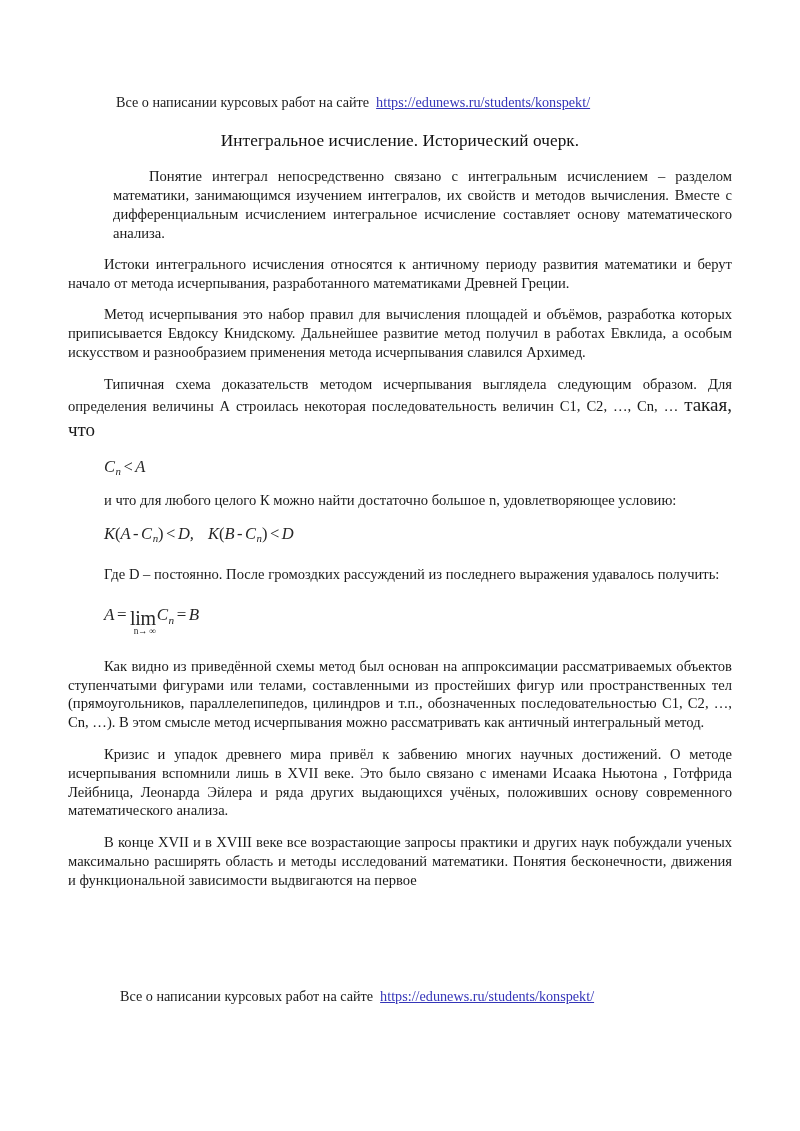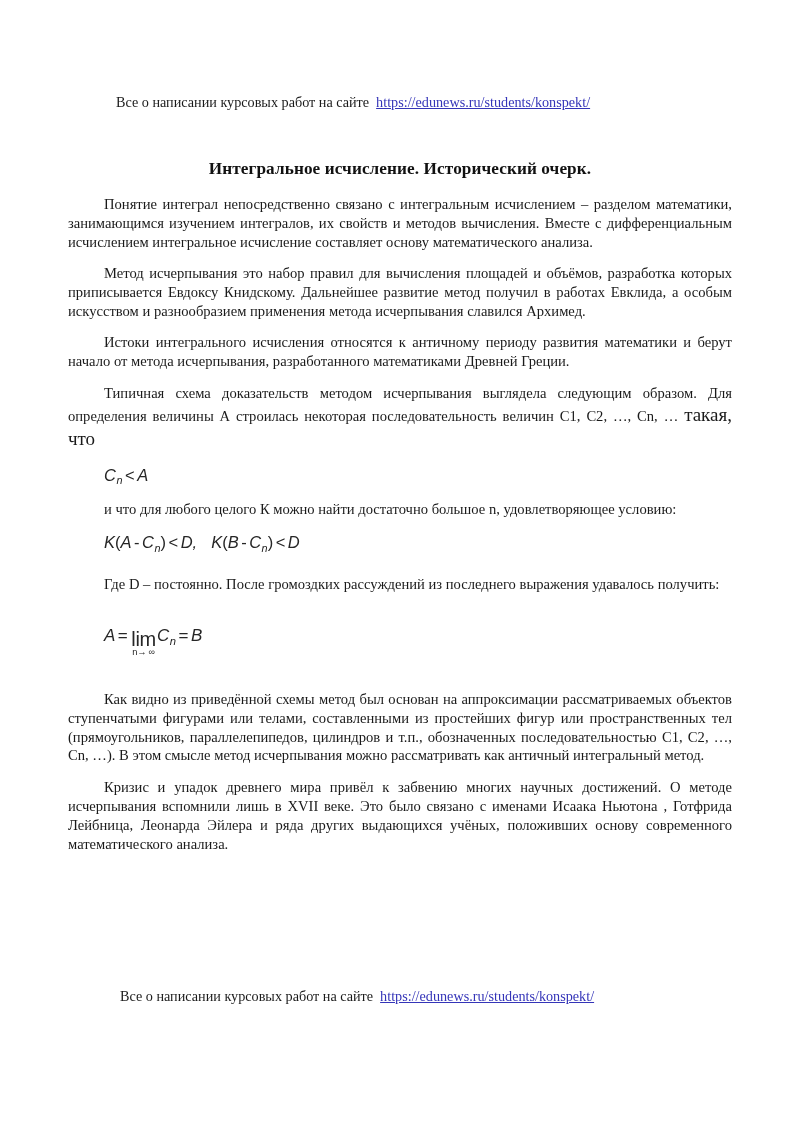--- a/index.html
+++ b/index.html
@@ -39,49 +39,49 @@
     padding-left: 48px;
   }
   .runline .url {
     color: #3434b8;
     text-decoration: underline;
     margin-left: 7px;
   }
 
   .doc-title {
     text-align: center;
-    font-weight: bold;
+    font-weight: normal;
     font-size: 17.2px;
     letter-spacing: 0.1px;
-    margin-top: 48px;
+    margin-top: 20px;
     margin-bottom: 0;
     color: #111;
   }
 
   p.para {
     font-size: 14.6px;
     line-height: 1.295;
     text-align: justify;
     text-indent: 36px;
     margin: 12.5px 0 0 0;
     color: #1a1a1a;
     hyphens: none;
   }
-  p.para.first { margin-top: 16px; }
+  p.para.first { margin-top: 16px; margin-left: 45px; }
   p.para.noindent { text-indent: 0; }
 
   
   .sans {
     font-family: Liberation Serif, serif;
     font-size: 19px;
   }
 
   
   .math {
-    font-family: Liberation Sans, sans-serif;
+    font-family: Liberation Serif, serif;
     font-style: italic;
     font-size: 16.5px;
     color: #262626;
     margin: 14px 0 0 0;
     padding-left: 36px;
     white-space: nowrap;
   }
   .math .sub {
     font-size: 0.66em;
     vertical-align: -0.32em;
@@ -95,24 +95,24 @@
   .math .gap { display: inline-block; width: 14px; }
 
   
   .math.limit {
     margin-top: 20px;
     font-size: 17px;
   }
   .limwrap {
     display: inline-flex;
     flex-direction: column;
-    align-items: center;
+    align-items: flex-end;
     vertical-align: -0.30em;
     line-height: 1;
-    margin: 16px 1px;
+    margin: 4px 1px;
   }
   .limwrap .lim {
     font-style: normal;
     font-size: 20px;
     letter-spacing: -0.3px;
   }
   .limwrap .und {
     font-style: normal;
     font-size: 9.3px;
     margin-top: -1px;
@@ -134,23 +134,23 @@
   <div class="content">
 
     <div class="runline">
       <span>Все о написании курсовых работ на сайте</span><a class="url" href="#">https://edunews.ru/students/konspekt/</a>
     </div>
 
     <h1 class="doc-title">Интегральное исчисление. Исторический очерк.</h1>
 
     <p class="para first">Понятие интеграл непосредственно связано с интегральным исчислением – разделом математики, занимающимся изучением интегралов, их свойств и методов вычисления. Вместе с дифференциальным исчислением интегральное исчисление составляет основу математического анализа.</p>
 
+    <p class="para">Истоки интегрального исчисления относятся к античному периоду развития математики и берут начало от метода исчерпывания, разработанного математиками Древней Греции.</p>
+
     <p class="para">Метод исчерпывания это набор правил для вычисления площадей и объёмов, разработка которых приписывается Евдоксу Книдскому. Дальнейшее развитие метод получил в работах Евклида, а особым искусством    и разнообразием применения метода исчерпывания славился Архимед.</p>
-
-    <p class="para">Истоки интегрального исчисления относятся к античному периоду развития математики и берут начало от метода исчерпывания, разработанного математиками Древней Греции.</p>
 
     <p class="para"><span>Типичная схема доказательств методом исчерпывания выглядела следующим образом. Для определения величины А строилась некоторая последовательность величин С1, С2, …, Сn, … </span><span class="sans">такая, что</span></p>
 
     <div class="math">
       <span>C</span><span class="sub">n</span><span class="op">&lt;</span><span>A</span>
     </div>
 
 
 
     <p class="para" style="margin-top:14px">и что для любого целого К можно найти достаточно большое n, удовлетворяющее условию:</p>
@@ -165,20 +165,21 @@
       <span>A</span><span class="op">=</span><span class="limwrap">
           <span class="lim">lim</span>
           <span class="und">n→ ∞</span>
         </span><span>C</span><span class="sub">n</span><span class="op">=</span><span>B</span>
     </div>
 
     <p class="para" style="margin-top:16px">Как видно из приведённой схемы метод был основан на аппроксимации рассматриваемых объектов ступенчатыми фигурами или телами, составленными из простейших фигур или пространственных тел (прямоугольников, параллелепипедов, цилиндров и т.п., обозначенных последовательностью С1, С2, …, Сn, …). В этом смысле метод исчерпывания можно рассматривать как античный интегральный метод.</p>
 
     <p class="para">Кризис и упадок древнего мира привёл к забвению многих научных достижений. О методе исчерпывания вспомнили лишь в XVII веке. Это было связано с именами Исаака Ньютона , Готфрида Лейбница, Леонарда Эйлера и ряда других выдающихся учёных, положивших основу современного математического анализа.</p>
 
+    <p class="para">В конце XVII и в XVIII веке все возрастающие запросы практики и других наук побуждали ученых максимально расширять область и методы исследований математики. Понятия бесконечности, движения и функциональной зависимости выдвигаются на первое</p>
 
   </div>
 
   <div class="footer-wrap">
     <div class="runline" style="padding-left:52px">
       <span>Все о написании курсовых работ на сайте</span><a class="url" href="#">https://edunews.ru/students/konspekt/</a>
     </div>
   </div>
 
 </div>

